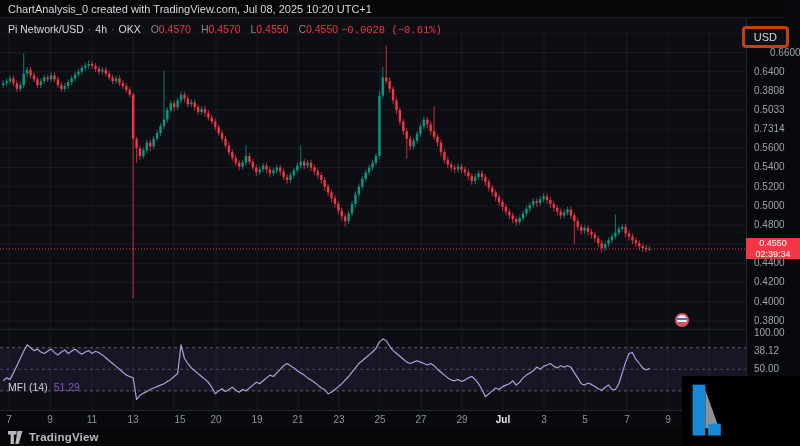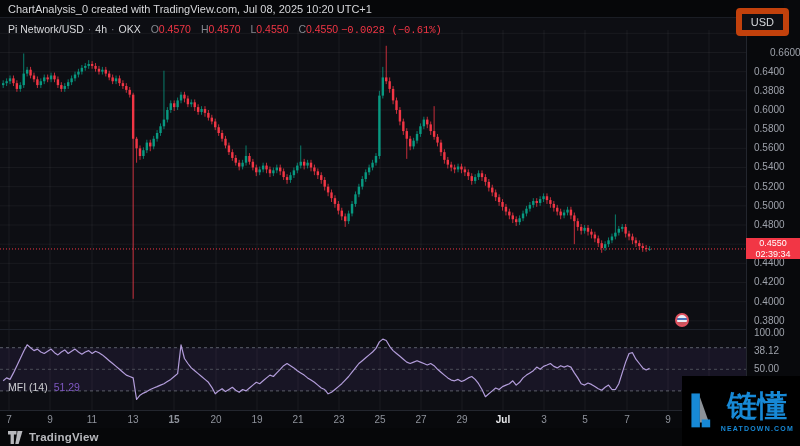--- a/index.html
+++ b/index.html
@@ -15,21 +15,21 @@
 
   #chart-svg { position:absolute; left:0; top:0; width:800px; height:446px; z-index:1; pointer-events:none; }
 
   .legend { position:absolute; left:8px; top:23px; z-index:3; font-size:10.5px; color:#d8d9dc;
             white-space:nowrap; cursor:pointer; }
   .legend .sep { color:#787b86; margin:0 4px; }
   .legend .lbl { color:#85888f; margin-left:7px; }
   .legend .val { color:#f23645; }
   .legend .chg { margin-left:0;font-family:Liberation Mono, monospace; }
 
-  .usd-btn { position:absolute; right:11px; top:8px; z-index:5; border:6px solid #c2410c; border-radius:4px;
+  .usd-btn { position:absolute; right:11px; top:26px; z-index:5; border:3px solid #c2410c; border-radius:4px;
              background:#0e0f14; color:#d6d8dc; font-size:11px; padding:2px 9px; cursor:pointer; }
 
   .axis-label { position:absolute; left:8px; color:#9ea2ab; font-size:10px; z-index:2; white-space:nowrap; }
   #price-axis { position:absolute; left:746px; top:0; width:54px; height:446px; z-index:2; cursor:ns-resize; }
   #time-axis  { position:absolute; left:0; top:410px; width:800px; height:18px; z-index:2; cursor:ew-resize; }
   .time-label { position:absolute; top:4px; transform:translateX(-50%); color:#8f939c; font-size:10px; }
   .time-label.major { color:#e8e9ec; font-weight:bold; }
 
   .price-badge { position:absolute; left:746px; width:54px; height:21px; background:#f23645; color:#fff;
                  z-index:3; text-align:center; font-size:9px; line-height:10.5px; }
@@ -501,22 +501,22 @@
 
 <div class="mfi-row">
   <span>MFI (14)</span><span class="mfi-val">51.29</span>
 </div>
 
 <div id="price-axis">
     <div class="axis-label" style="top: 27.336px;">0.6800</div>
     <div class="axis-label" style="top: 46.502px; padding-left: 16px;">0.6600</div>
     <div class="axis-label" style="top: 65.668px;">0.6400</div>
     <div class="axis-label" style="top: 84.834px;">0.3808</div>
-    <div class="axis-label" style="top: 104px;">0.6000</div>
-    <div class="axis-label" style="top: 123.166px;">0.5800</div>
+    <div class="axis-label" style="top: 104px;">0.5033</div>
+    <div class="axis-label" style="top: 123.166px;">0.7314</div>
     <div class="axis-label" style="top: 142.332px;">0.5600</div>
     <div class="axis-label" style="top: 161.498px;">0.5400</div>
     <div class="axis-label" style="top: 180.664px;">0.5200</div>
     <div class="axis-label" style="top: 199.83px;">0.5000</div>
     <div class="axis-label" style="top: 218.996px;">0.4800</div>
     <div class="axis-label" style="top: 238.162px;">0.4600</div>
     <div class="axis-label" style="top: 257.328px;">0.4400</div>
     <div class="axis-label" style="top: 276.494px;">0.4200</div>
     <div class="axis-label" style="top: 295.66px;">0.4000</div>
     <div class="axis-label" style="top: 314.826px;">0.3800</div>
@@ -528,21 +528,21 @@
 <div class="price-badge" id="price-badge" style="top: 238.453px;">
   <div>0.4550</div>
   <div>02:39:34</div>
 </div>
 
 <div id="time-axis">
     <div class="time-label" style="left: 9px;">7</div>
     <div class="time-label" style="left: 50px;">9</div>
     <div class="time-label" style="left: 92px;">11</div>
     <div class="time-label" style="left: 133px;">13</div>
-    <div class="time-label" style="left: 174px; font-weight: bold;">15</div>
+    <div class="time-label" style="left: 180px;">15</div>
     <div class="time-label" style="left: 216px;">20</div>
     <div class="time-label" style="left: 257px;">19</div>
     <div class="time-label" style="left: 298px;">21</div>
     <div class="time-label" style="left: 339px;">23</div>
     <div class="time-label" style="left: 380px;">25</div>
     <div class="time-label" style="left: 421px;">27</div>
     <div class="time-label" style="left: 462px;">29</div>
     <div class="time-label major" style="left: 503px;">Jul</div>
     <div class="time-label" style="left: 544px;">3</div>
     <div class="time-label" style="left: 585px;">5</div>
@@ -559,17 +559,13 @@
   </svg>
   <span class="brand">TradingView</span>
 </div>
 
 <div class="watermark">
   <svg width="40" height="60" viewBox="0 0 44 62">
     <rect x="4" y="2" width="14" height="56" fill="#1789d6"></rect>
     <polygon points="18,8 33,50 18,50" fill="#8d9298"></polygon>
     <rect x="21" y="45" width="14" height="13" fill="#1789d6"></rect>
   </svg>
-  <div class="wm-text">
-    <div class="wm-cn">链懂</div>
-    <div class="wm-domain">NEATDOWN.COM</div>
-  </div>
 </div>
 
 </body></html>

